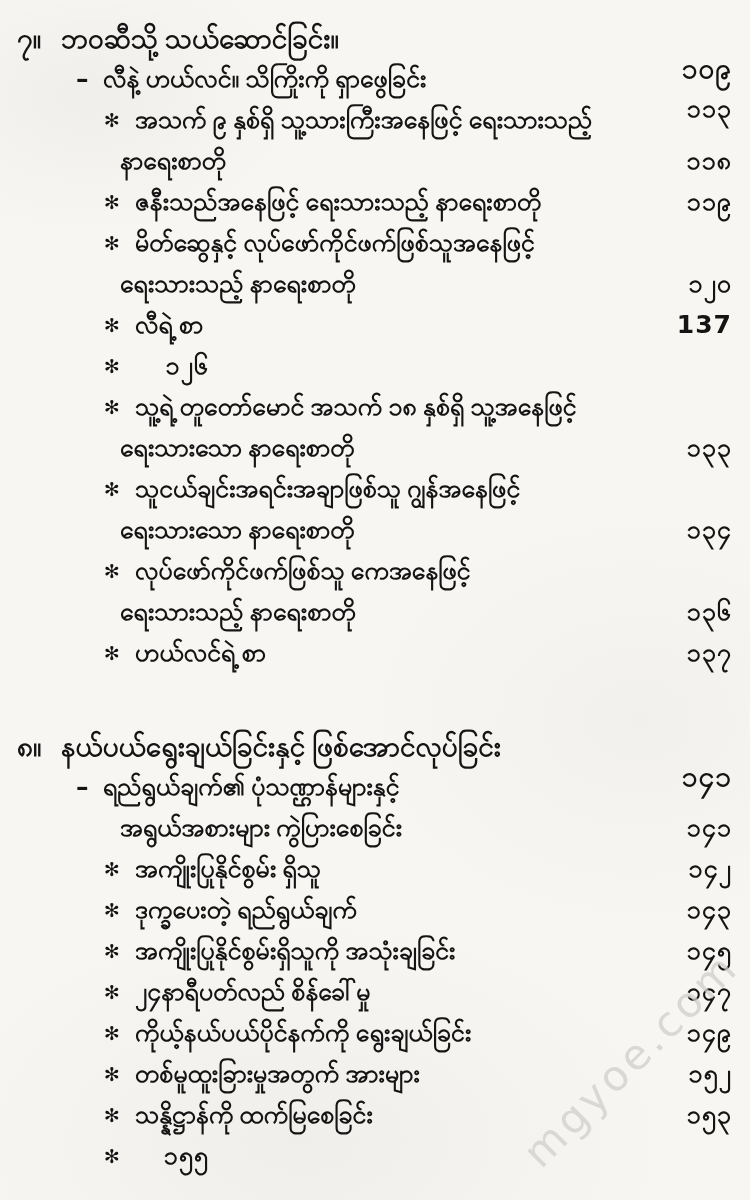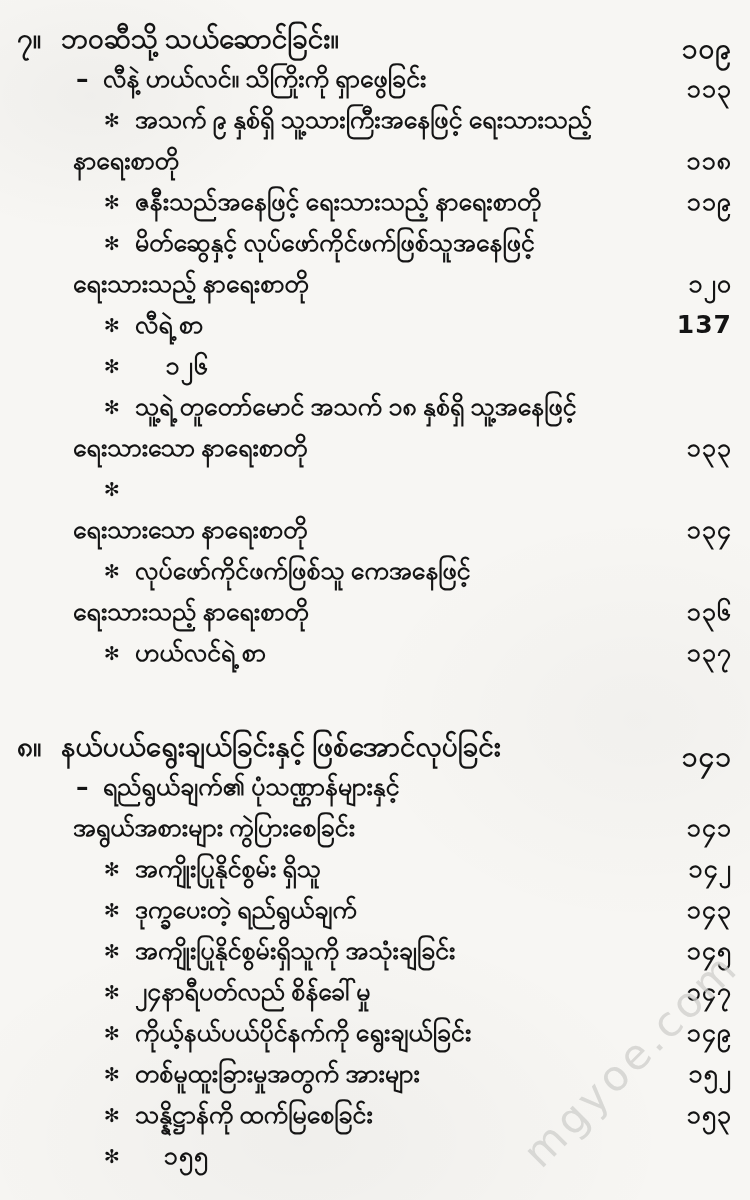--- a/index.html
+++ b/index.html
@@ -34,22 +34,22 @@
     padding-right:18px;box-sizing:border-box;
     font-weight:700;letter-spacing:1px;
   }
   .chapter{font-size:28px;font-weight:800;line-height:36px;}
   .chapter .b{width:44px;margin-left:17px;}
   .dash .b{width:27px;margin-left:76px;}
   .star .b{
     width:31px;margin-left:104px;
     font-size:19px;line-height:34px;
   }
-  .cont .t{margin-left:73px;}
-  .pg-drop{position:relative;top:10px;}
+  .cont .t{margin-left:120px;}
+  .pg-drop{position:relative;top:30px;}
   .gap{height:52px;}
   .watermark{
     position:absolute;
     left:548px;top:1128px;
     transform:rotate(-45deg);
     transform-origin:left bottom;
     font-size:42px;
     font-weight:400;
     letter-spacing:4px;
     color:#cfcfcc;
@@ -119,20 +119,21 @@
     <span class="pg"></span>
   </div>
 
   <div class="row cont">
     <span class="t">ရေးသားသော နာရေးစာတို</span>
     <span class="pg">၁၃၃</span>
   </div>
 
   <div class="row star">
     <span class="b">✻</span>
+    <span class="t">သူငယ်ချင်းအရင်းအချာဖြစ်သူ ဂျွန်အနေဖြင့်</span>
     <span class="pg"></span>
   </div>
 
   <div class="row cont">
     <span class="t">ရေးသားသော နာရေးစာတို</span>
     <span class="pg">၁၃၄</span>
   </div>
 
   <div class="row star">
     <span class="b">✻</span>

